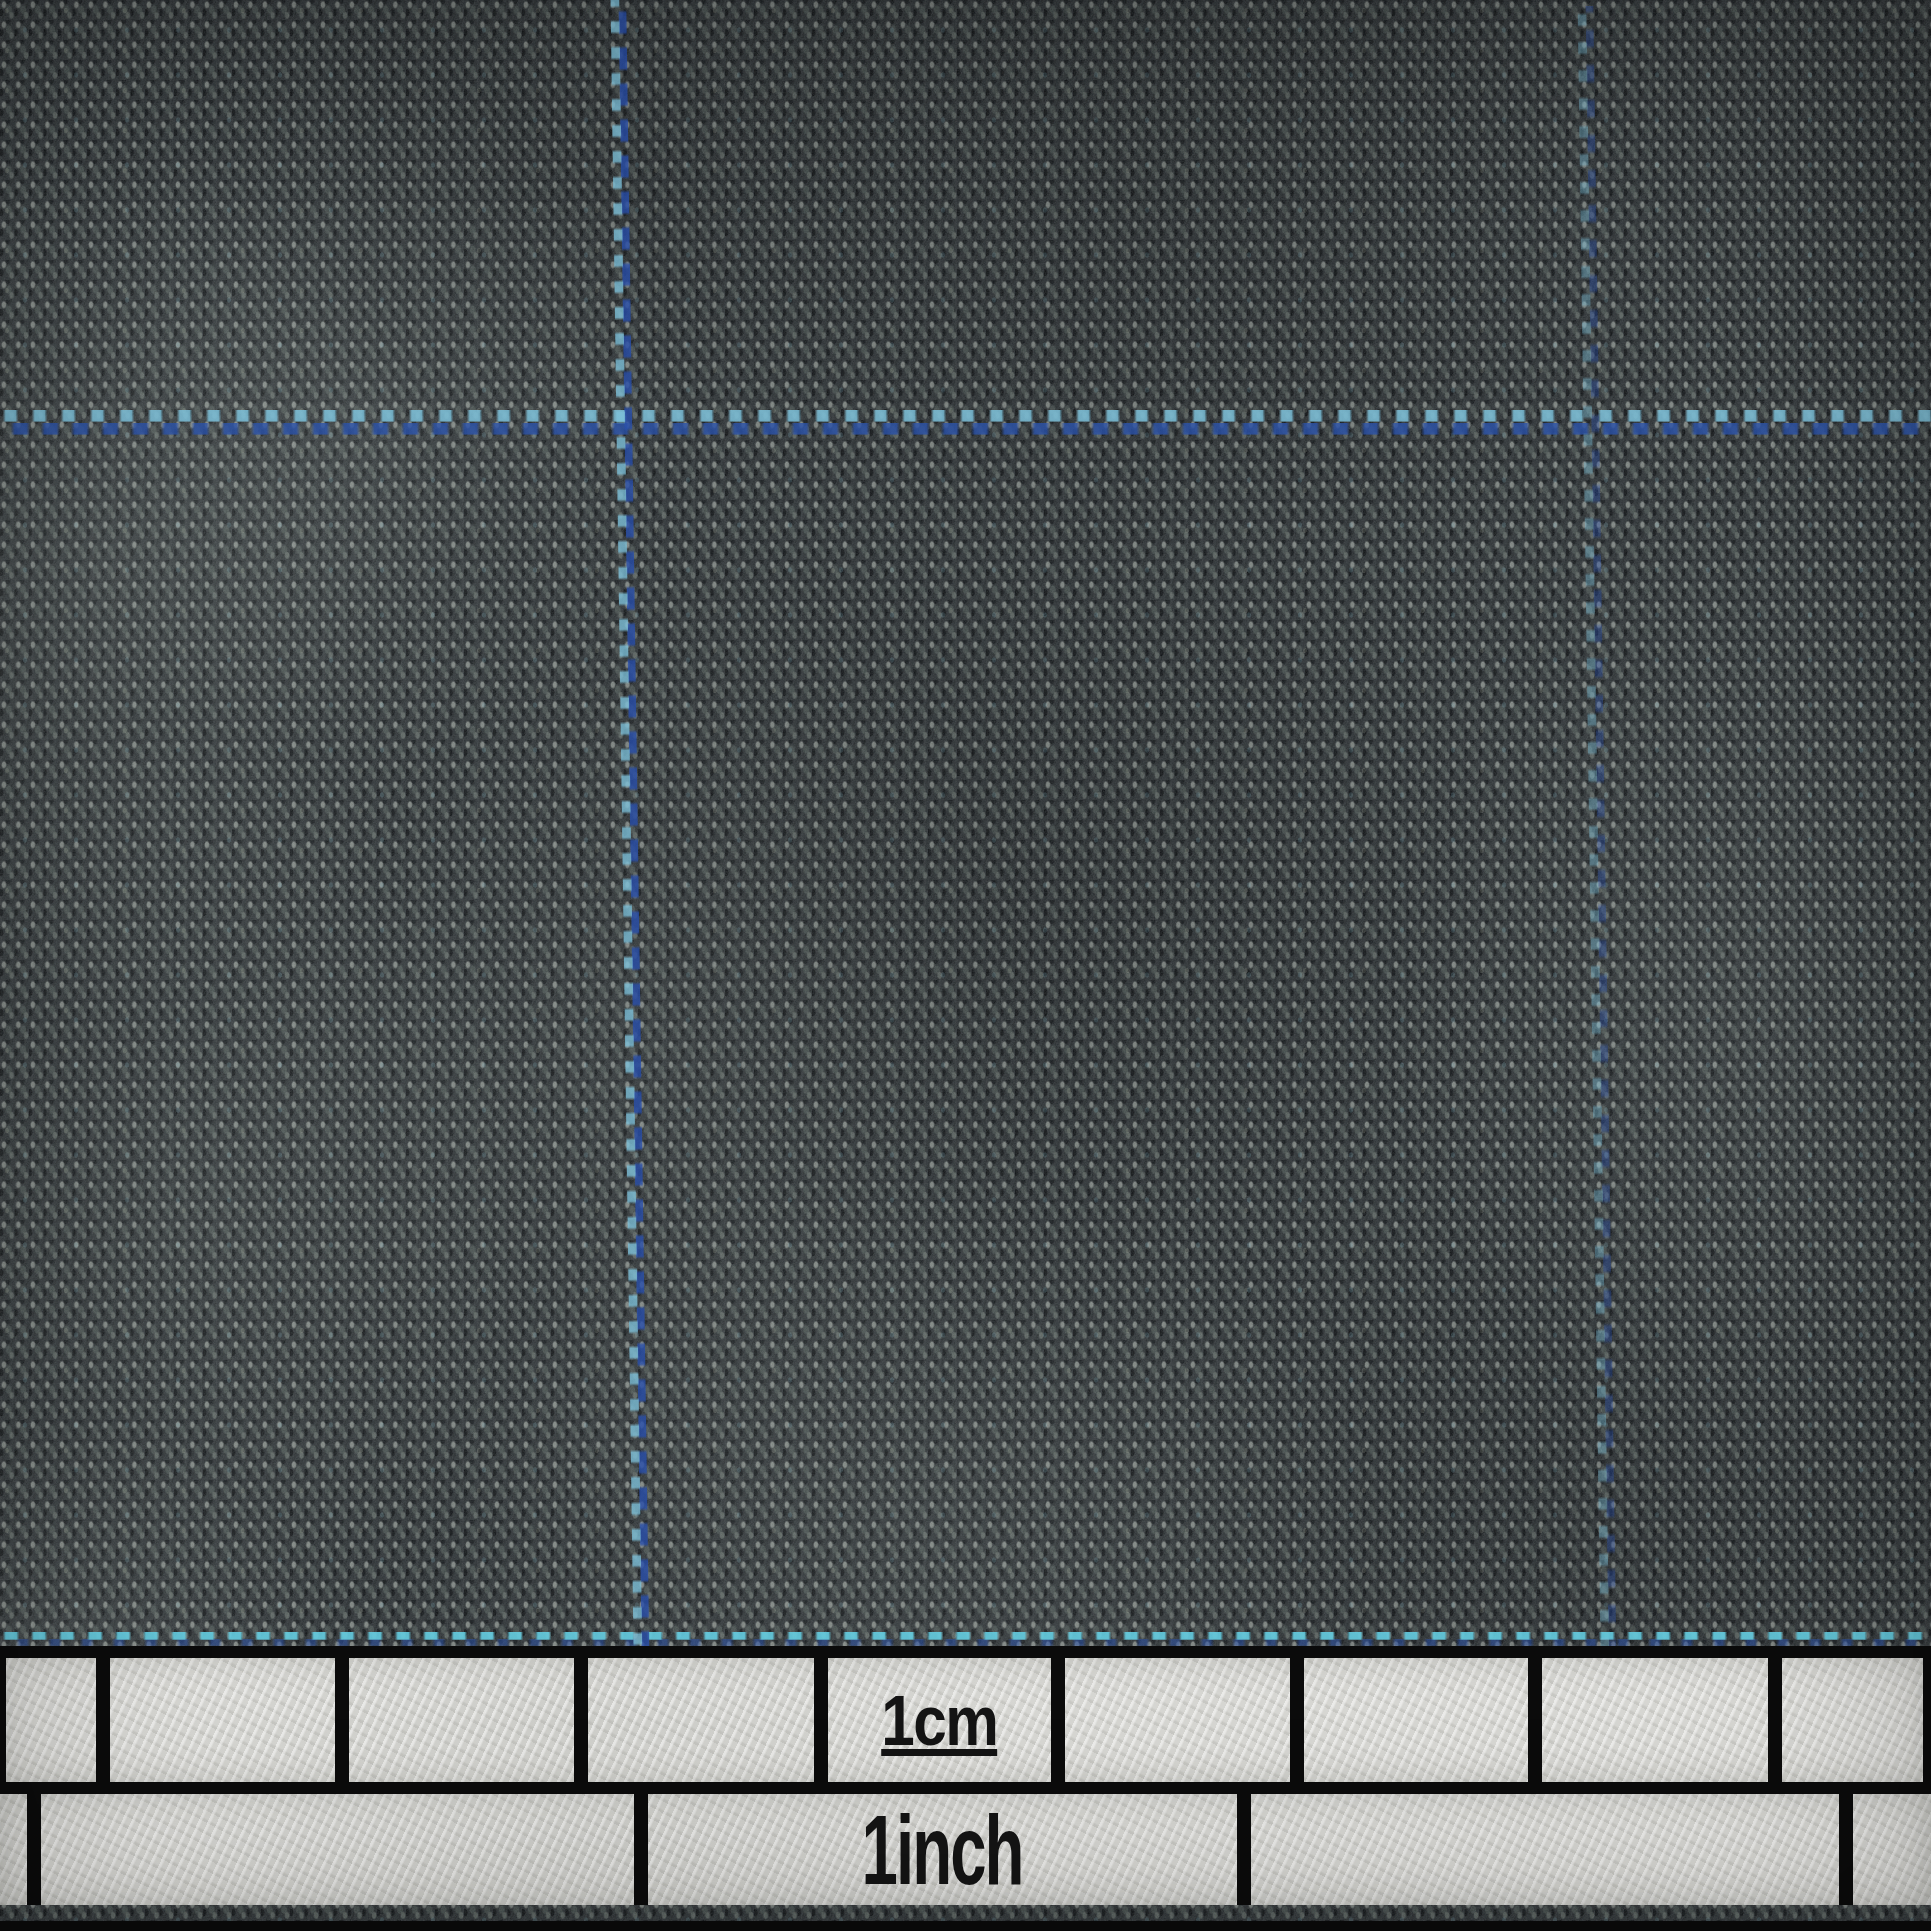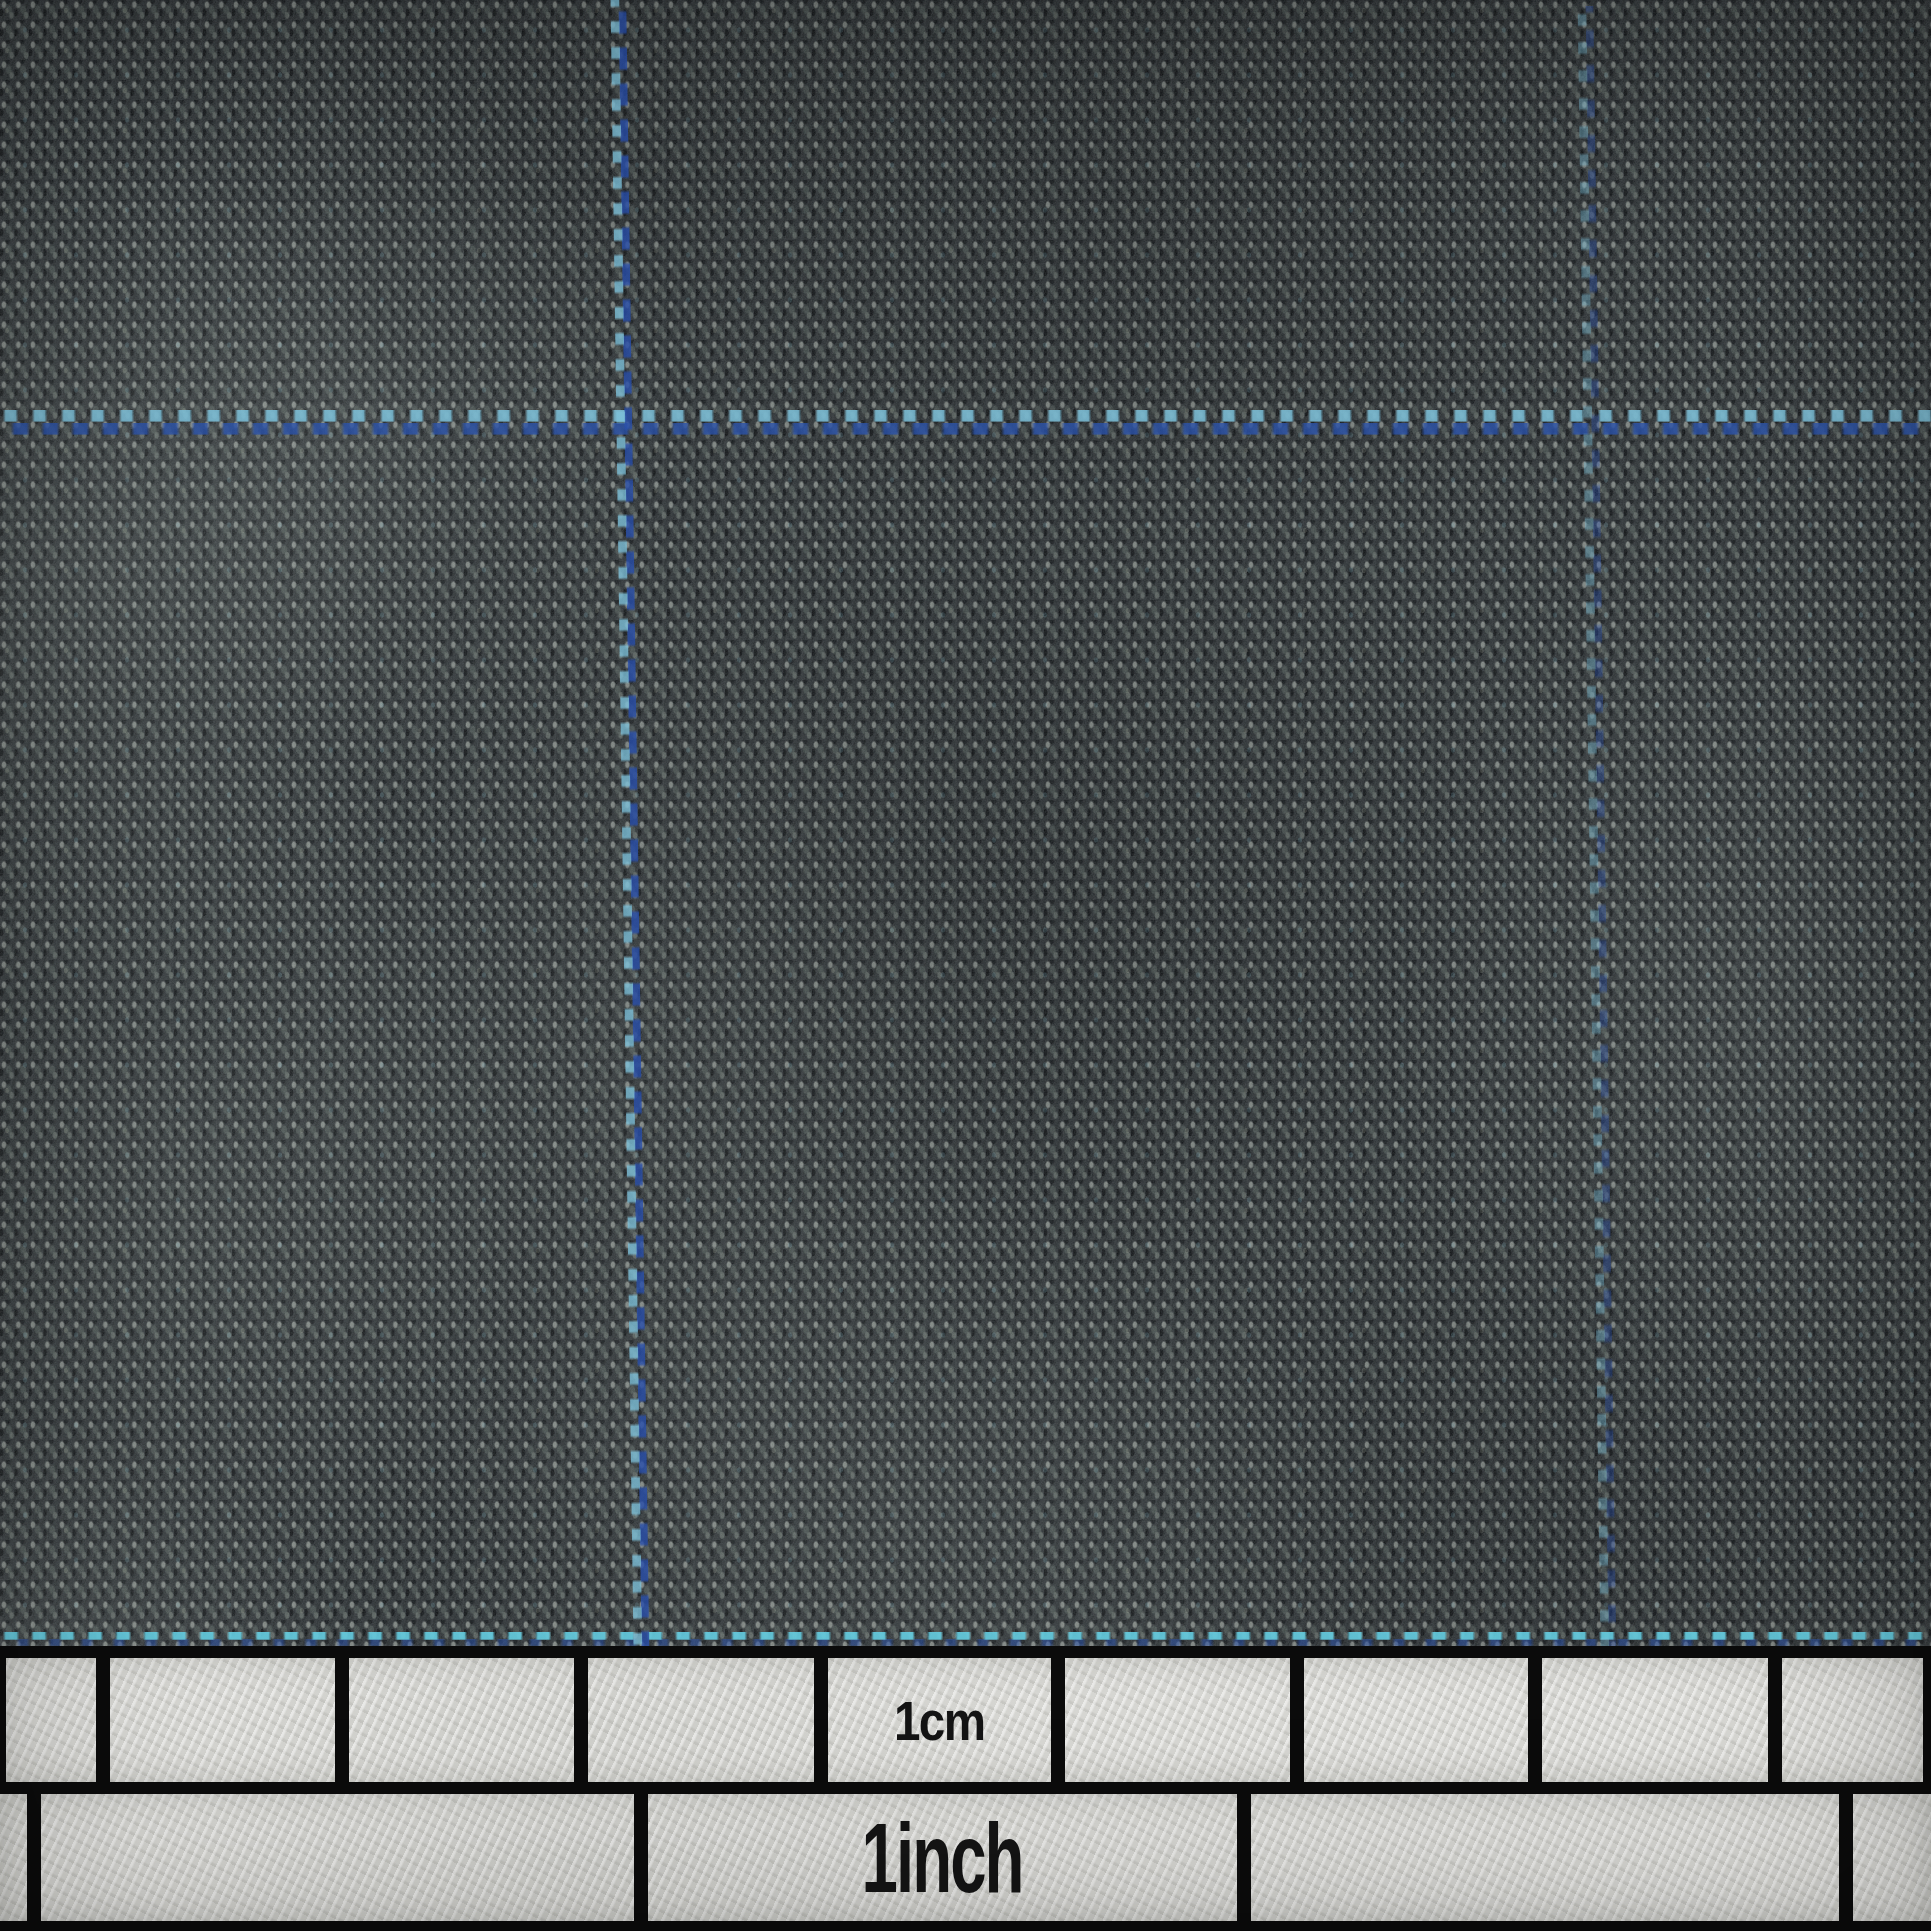--- a/index.html
+++ b/index.html
@@ -86,28 +86,28 @@
   .ruler-row{
     position:absolute;left:0;width:1931px;
     background-color:#d6d6d2;
     background-image:
       repeating-linear-gradient(115deg, rgba(255,255,255,.50) 0 1.9px, rgba(255,255,255,0) 3.9px 8.7px),
       repeating-linear-gradient(28deg,  rgba(148,148,142,.22) 0 1.9px, rgba(148,148,142,0) 3.9px 10.6px),
       radial-gradient(579px 116px at 30% 50%, rgba(120,124,118,.10), transparent 80%);
     box-shadow:inset 0 0 33px rgba(108,110,104,.28);
   }
   .ruler-row-cm{top:11.6px;height:125px;}
-  .ruler-row-inch{top:148px;height:127px;}
+  .ruler-row-inch{top:148px;height:111px;}
   .rdiv{position:absolute;top:0;height:100%;width:13.5px;background:#0b0b0b;}
   .ruler-label{
     position:absolute;top:0;height:100%;
     display:flex;align-items:center;justify-content:center;
     color:#141414;font-weight:bold;white-space:nowrap;
   }
-  .ruler-label.cm{left:827px;width:224px;font-size:56px;}
+  .ruler-label.cm{left:827px;width:224px;font-size:71px;text-decoration:underline;}
   .ruler-label.inch{left:648px;width:589px;font-size:99px;}
   .ruler-label.cm span{display:inline-block;transform:scaleX(.85);letter-spacing:-1.9px;}
   .ruler-label.inch span{display:inline-block;transform:scaleX(.66);letter-spacing:-2.9px;}
   
   .vignette{position:absolute;inset:0;pointer-events:none;
     box-shadow:inset 0 0 212px rgba(0,0,0,.22);}
 </style>
 </head>
 <body>
 

